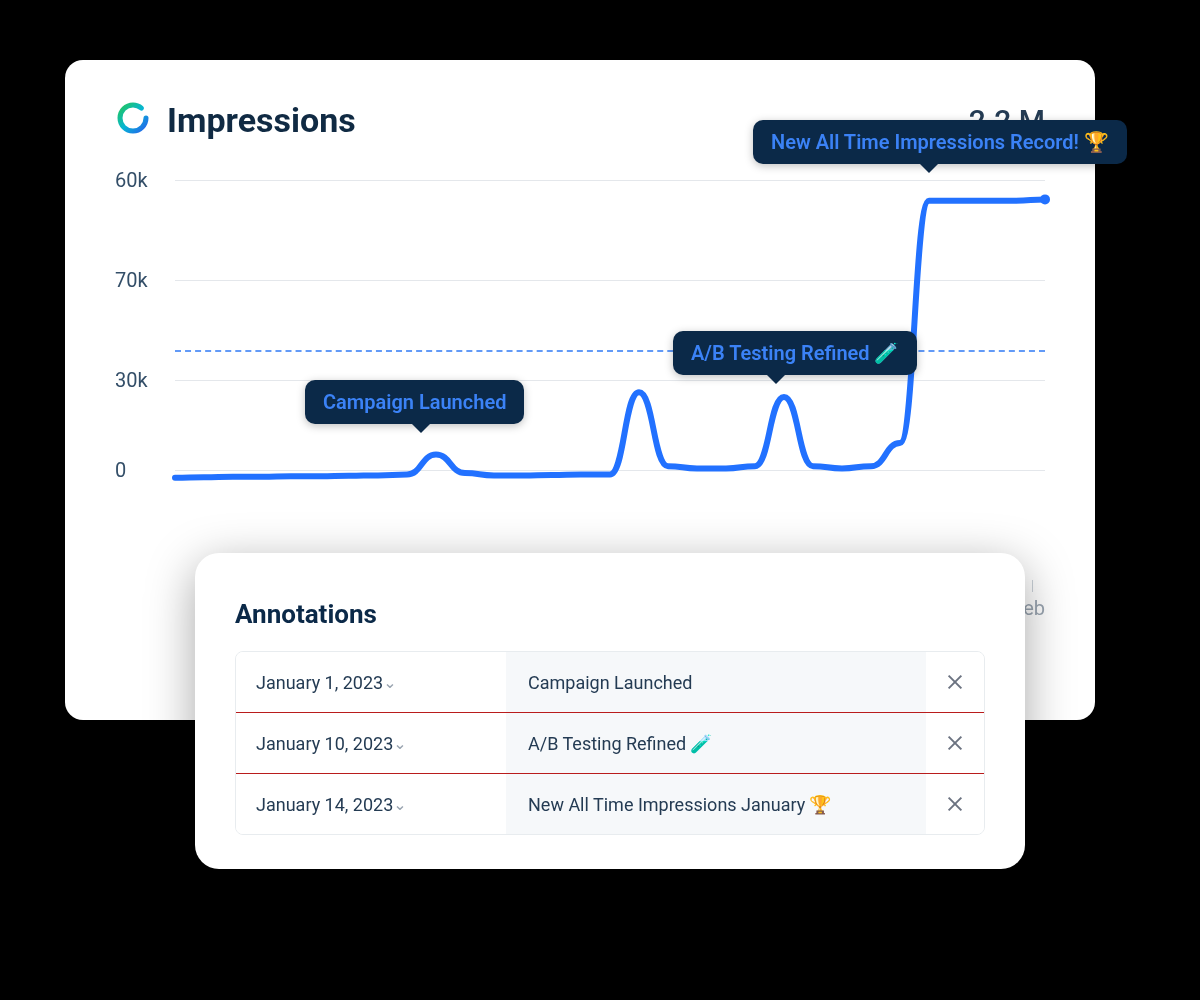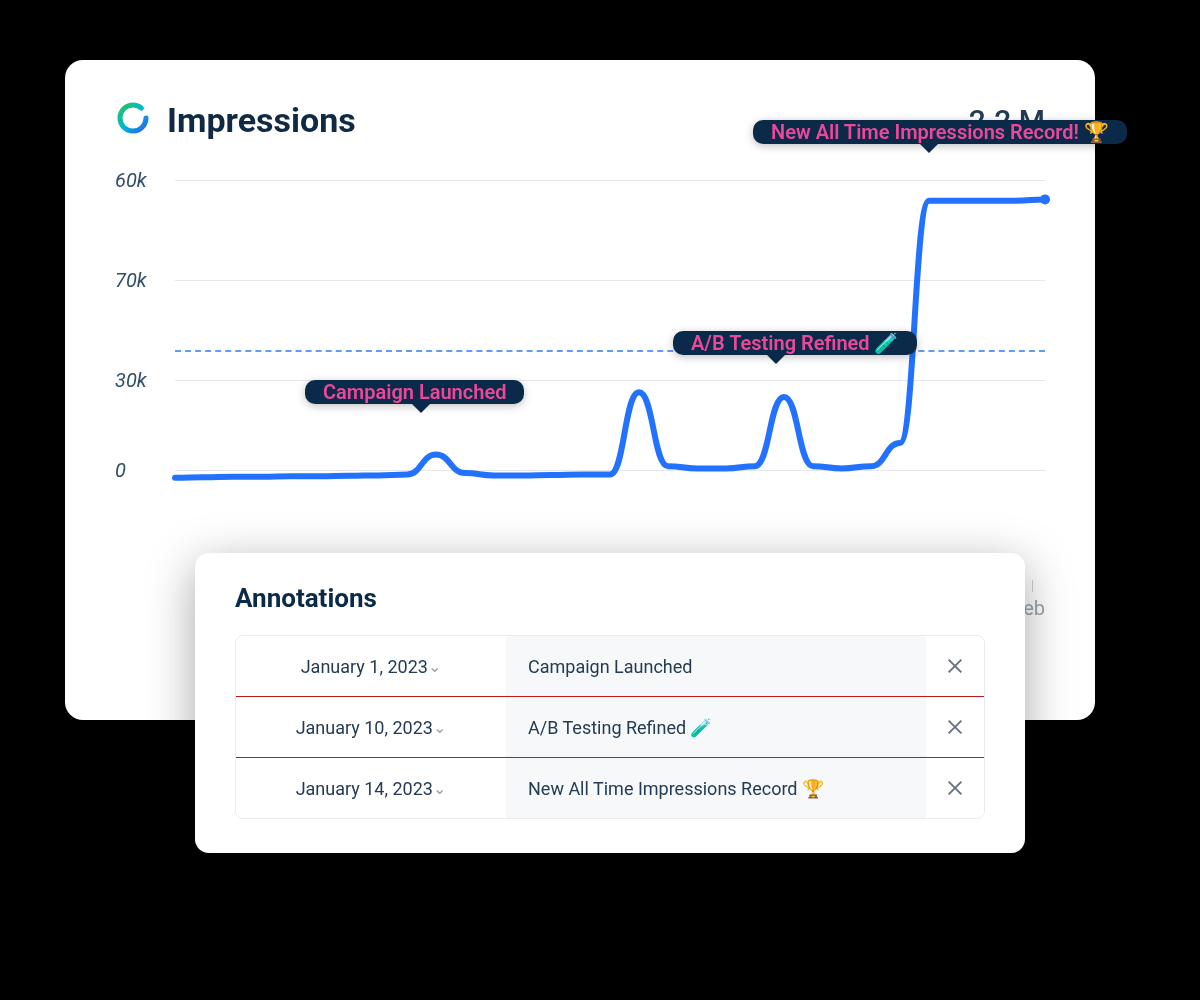--- a/index.html
+++ b/index.html
@@ -5,35 +5,35 @@
   html,body{margin:0;padding:0;background:#000;font-family:-apple-system,BlinkMacSystemFont,"Segoe UI",Roboto,Helvetica,Arial,sans-serif;}
   .stage{position:relative;width:1200px;height:1000px;}
   .card{position:absolute;left:65px;top:60px;width:1030px;height:660px;background:#fff;border-radius:18px;box-shadow:0 8px 40px rgba(0,0,0,.25);}
   .card-inner{position:relative;padding:40px 50px 0 50px;height:100%;box-sizing:border-box;}
   .hdr{display:flex;align-items:center;justify-content:space-between;}
   .hdr-left{display:flex;align-items:center;gap:16px;}
   .hdr-title{font-size:34px;font-weight:700;color:#102a43;}
   .hdr-total{font-size:30px;font-weight:500;color:#243b53;}
   .ring{width:36px;height:36px;}
   .chart-wrap{position:relative;margin-top:30px;height:380px;}
-  .ylab{position:absolute;left:0;font-size:20px;color:#334e68;transform:translateY(-50%);font-style:italic;} 
+  .ylab{position:absolute;left:0;font-size:20px;color:#334e68;transform:translateY(-50%);} 
   .xlab{position:absolute;bottom:-70px;font-size:20px;color:#9aa5b1;}
   .grid{position:absolute;left:60px;right:0;height:0;border-top:1px solid #e4e7eb;}
   .dash{border-top:2px dashed #3b82f6;opacity:.8;}
   svg.plot{position:absolute;left:60px;top:0;width:870px;height:310px;overflow:visible;}
   .line{fill:none;stroke:#2271ff;stroke-width:6;stroke-linecap:round;stroke-linejoin:round;}
   .dot{fill:#2271ff;}
-  .badge{position:absolute;background:#0b2948;color:#ec4899;font-size:20px;font-weight:600;padding:0 18px;border-radius:10px;white-space:nowrap;box-shadow:0 2px 8px rgba(0,0,0,.25);}
+  .badge{position:absolute;background:#0b2948;color:#3b82f6;font-size:20px;font-weight:600;padding:10px 18px;border-radius:10px;white-space:nowrap;box-shadow:0 2px 8px rgba(0,0,0,.25);}
   .badge .tail{position:absolute;left:50%;bottom:-9px;width:0;height:0;border-left:9px solid transparent;border-right:9px solid transparent;border-top:9px solid #0b2948;transform:translateX(-50%);}
-  .panel{position:absolute;left:195px;top:553px;width:750px;background:#fff;border-radius:14px;box-shadow:0 12px 48px rgba(0,0,0,.35);padding:30px 40px 34px;}
+  .panel{position:absolute;left:195px;top:553px;width:750px;background:#fff;border-radius:24px;box-shadow:0 12px 48px rgba(0,0,0,.35);padding:46px 40px 34px;}
   .panel-title{font-size:26px;font-weight:700;color:#0b2948;margin-bottom:22px;}
   .tbl{border:1px solid #e8ecef;border-radius:8px;overflow:hidden;}
   .row{display:flex;align-items:stretch;border-top:1px solid #b91c1c;height:60px;}
   .row:first-child{border-top:none;}
-  .cell-date{width:230px;display:flex;align-items:center;justify-content:center;padding:0 20px;color:#243b53;font-size:18px;background:#fff;}
+  .cell-date{width:230px;display:flex;align-items:center;justify-content:flex-start;padding:0 20px;color:#243b53;font-size:18px;background:#fff;}
   .chev{color:#9aa5b1;font-size:16px;}
   .cell-label{flex:1;display:flex;align-items:center;padding:0 22px;color:#243b53;font-size:18px;background:#f6f8fa;}
   .cell-x{width:58px;display:flex;align-items:center;justify-content:center;background:#fff;}
   .xicon{width:18px;height:18px;position:relative;}
   .xicon::before,.xicon::after{content:"";position:absolute;left:8px;top:0;width:2px;height:18px;background:#6b7280;}
   .xicon::before{transform:rotate(45deg);} .xicon::after{transform:rotate(-45deg);}
 </style>
 </head>
 <body>
 
@@ -128,21 +128,21 @@
           <span class="xicon"></span>
         </div>
       </div>
 
       <div class="row">
         <div class="cell-date">
           <span>January 14, 2023</span>
           <span class="chev">⌄</span>
         </div>
         <div class="cell-label">
-          <span>New All Time Impressions Record 🏆</span>
+          <span>New All Time Impressions January 🏆</span>
         </div>
         <div class="cell-x">
           <span class="xicon"></span>
         </div>
       </div>
 
     </div>
   </div>
 
 </div>

